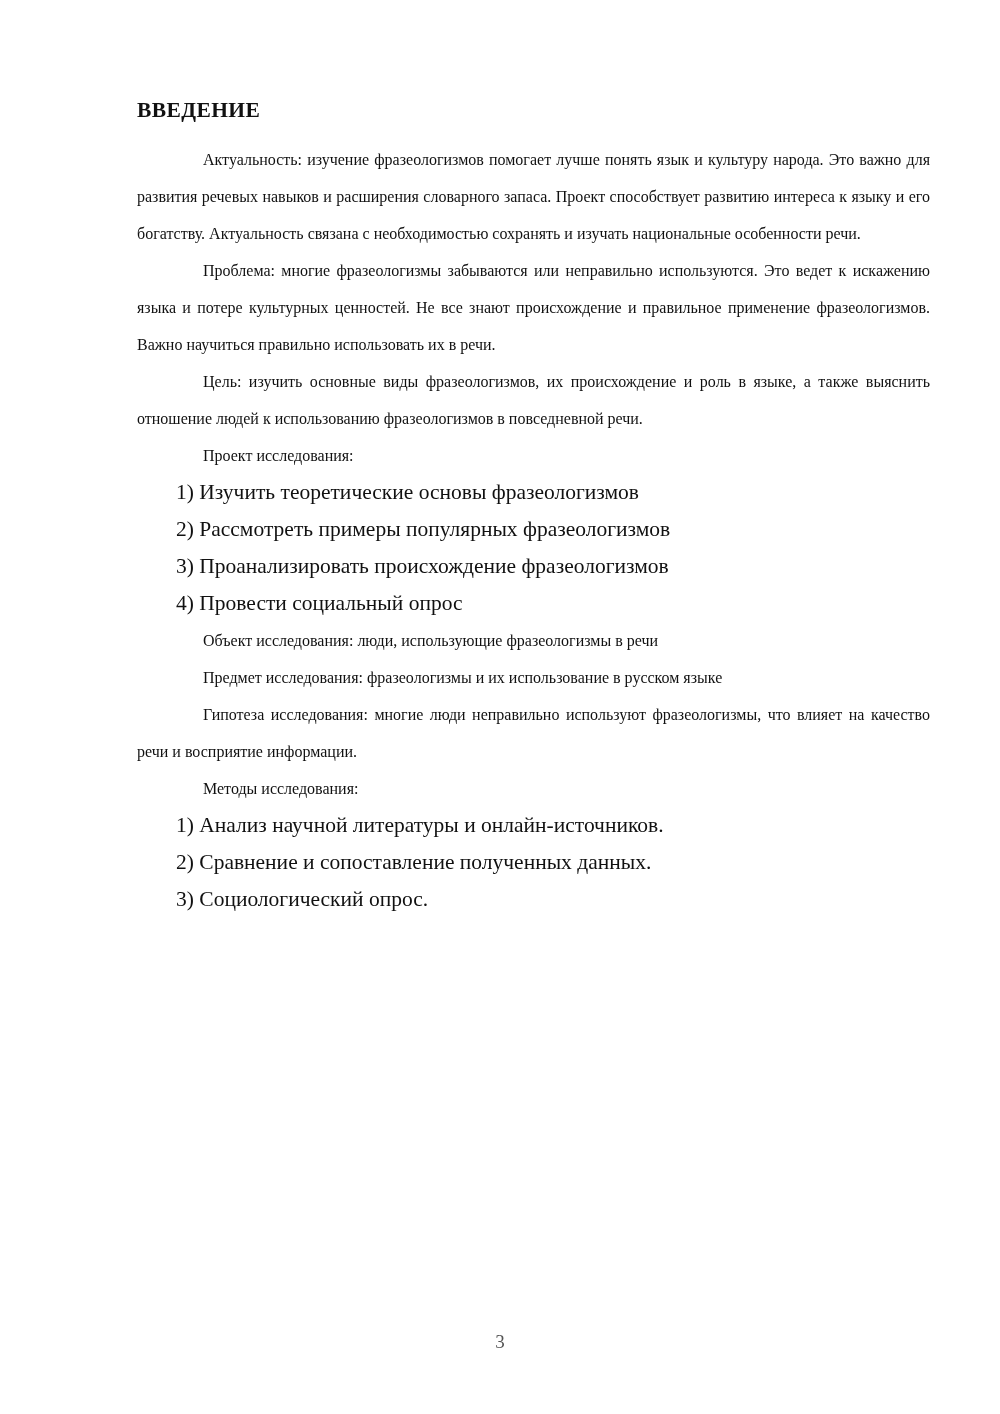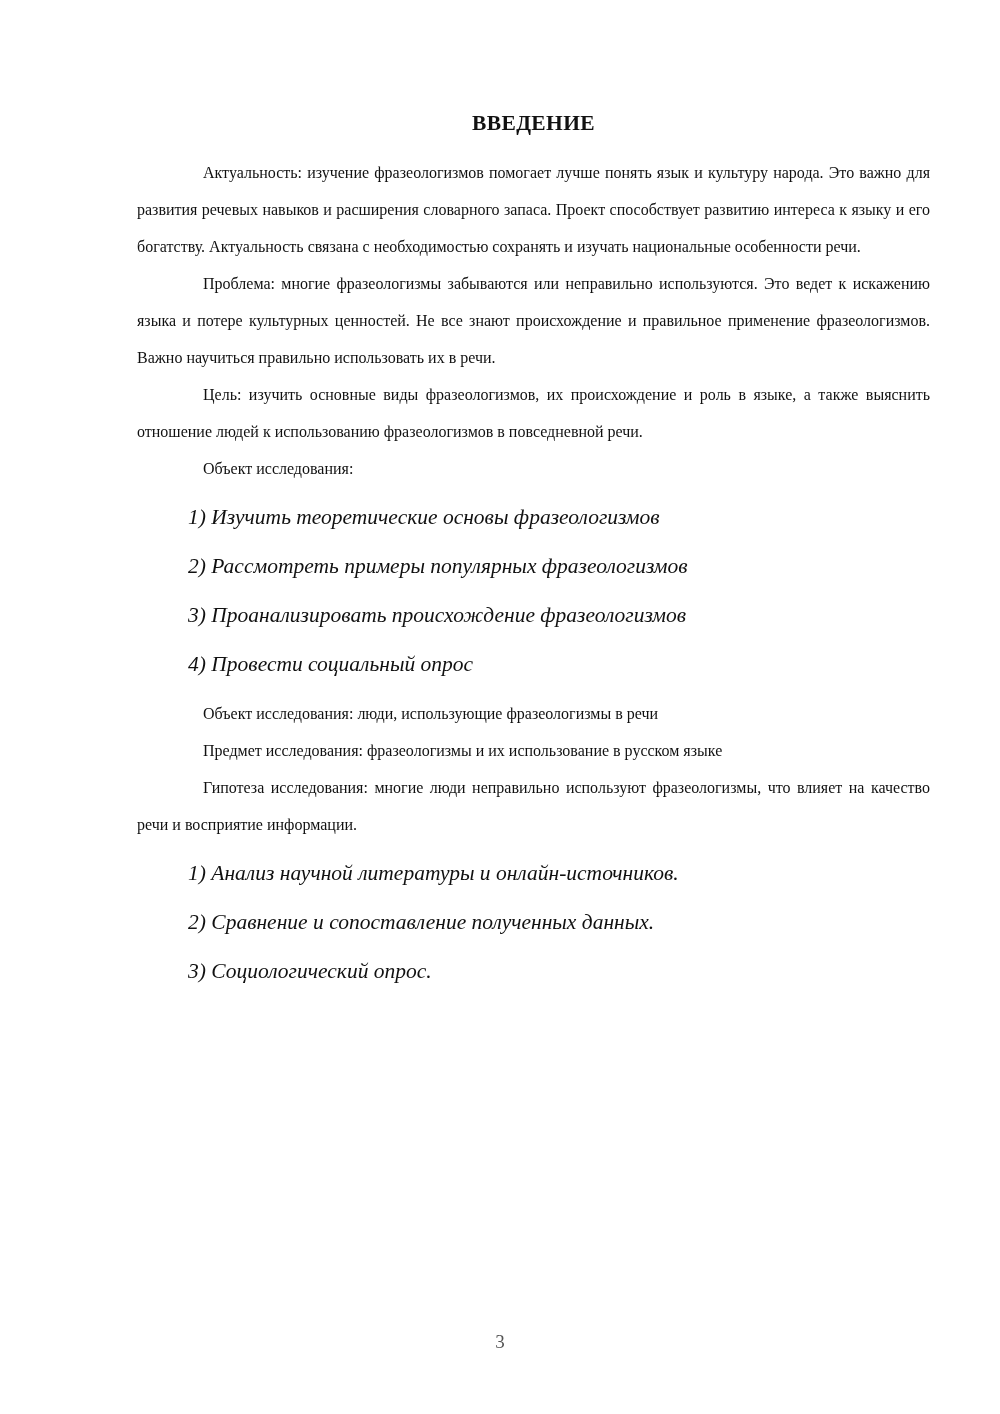--- a/index.html
+++ b/index.html
@@ -24,23 +24,23 @@
   .content {
     position: absolute;
     left: 137px;
     top: 0;
     width: 793px;
   }
 
   .doc-title {
     font-size: 21.5px;
     font-weight: bold;
-    text-align: center;
+    text-align: left;
     letter-spacing: 0.4px;
-    margin: 13px;
+    margin: 0;
     padding-top: 95px;
     line-height: 30px;
   }
 
   .body-block {
     margin-top: 16px;
   }
 
   p.para {
     font-size: 16px;
@@ -51,23 +51,22 @@
     margin: 0;
     hyphens: none;
   }
 
   
   p.list-item {
     font-size: 21.5px;
     line-height: 37px;
     text-align: left;
     text-indent: 0;
-    margin: 12px;
+    margin: 0;
     padding-left: 39px;
-    font-style: italic;
   }
 
   .page-number {
     position: absolute;
     left: 0;
     right: 0;
     top: 1330px;
     text-align: center;
     font-size: 19px;
     line-height: 24px;
@@ -85,33 +84,34 @@
     <h1 class="doc-title">ВВЕДЕНИЕ</h1>
 
     <div class="body-block">
 
       <p class="para">Актуальность: изучение фразеологизмов помогает лучше понять язык и культуру народа. Это важно для развития речевых навыков и расширения словарного запаса. Проект способствует развитию интереса к языку и его богатству. Актуальность связана с необходимостью сохранять и изучать национальные особенности речи.</p>
 
       <p class="para">Проблема: многие фразеологизмы забываются или неправильно используются. Это ведет к искажению языка и потере культурных ценностей. Не все знают происхождение и правильное применение фразеологизмов. Важно научиться правильно использовать их в речи.</p>
 
       <p class="para">Цель: изучить основные виды фразеологизмов, их происхождение и роль в языке, а также выяснить отношение людей к использованию фразеологизмов в повседневной речи.</p>
 
-      <p class="para">Объект исследования:</p>
+      <p class="para">Проект исследования:</p>
 
       <p class="list-item">1) Изучить теоретические основы фразеологизмов</p>
       <p class="list-item">2) Рассмотреть примеры популярных фразеологизмов</p>
       <p class="list-item">3) Проанализировать происхождение фразеологизмов</p>
       <p class="list-item">4) Провести социальный опрос</p>
 
       <p class="para">Объект исследования: люди, использующие фразеологизмы в речи</p>
 
       <p class="para">Предмет исследования: фразеологизмы и их использование в русском языке</p>
 
       <p class="para">Гипотеза исследования: многие люди неправильно используют фразеологизмы, что влияет на качество речи и восприятие информации.</p>
 
+      <p class="para">Методы исследования:</p>
 
       <p class="list-item">1) Анализ научной литературы и онлайн-источников.</p>
       <p class="list-item">2) Сравнение и сопоставление полученных данных.</p>
       <p class="list-item">3) Социологический опрос.</p>
 
     </div>
   </div>
 
   <div class="page-number">3</div>
 

